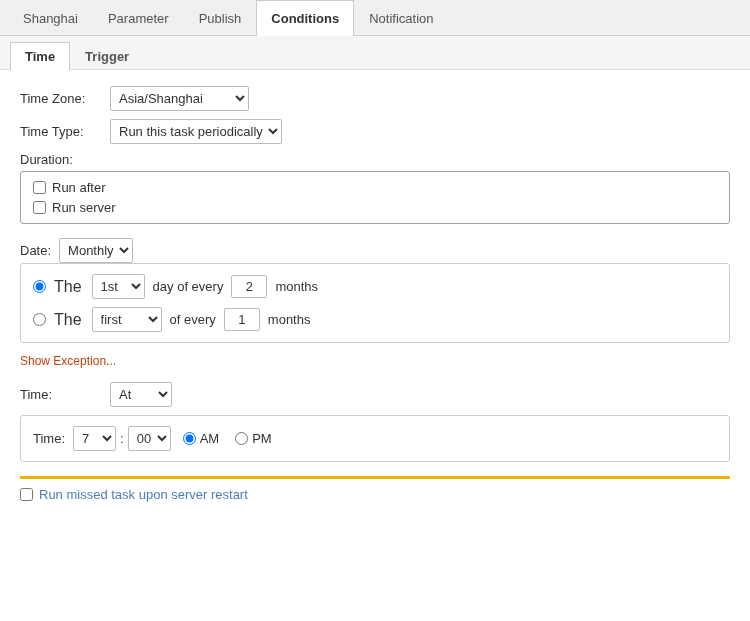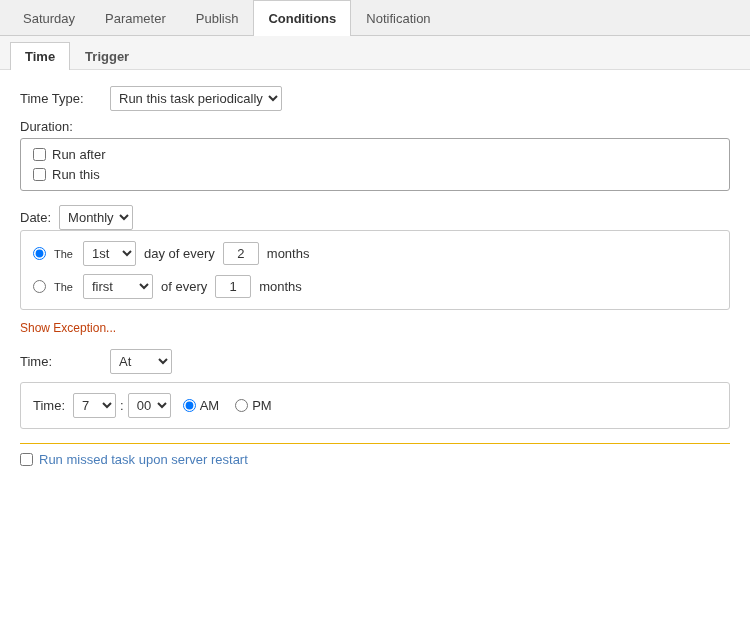--- a/index.html
+++ b/index.html
@@ -140,21 +140,21 @@
       display: flex;
       align-items: center;
       margin-bottom: 8px;
     }
     .schedule-row:last-child { margin-bottom: 0; }
     .schedule-row input[type="radio"] {
       margin-right: 8px;
     }
     .schedule-row label {
       margin-right: 6px;
-      font-size: 11px;
+      font-size: 16px;
     }
     .schedule-row input[type="text"], .schedule-row input[type="number"] {
       width: 40px;
       margin: 0 4px;
       text-align: center;
     }
     .schedule-row select {
       margin: 0 4px;
     }
     .months-text {
@@ -199,76 +199,84 @@
     .time-inner-row input[type="radio"] {
       margin-left: 10px;
       margin-right: 4px;
     }
 
     
     .bottom-row {
       display: flex;
       align-items: center;
       padding-top: 8px;
-      border-top: 1px solid #eab308;
+      border-top: 3px solid #eab308;
     }
     .bottom-row input[type="checkbox"] {
       margin-right: 6px;
     }
     .bottom-row label {
       font-size: 13px;
       color: #4a7eba;
       cursor: pointer;
     }
 
     .colon {
       margin: 0 2px;
       font-size: 13px;
     }
   </style>
 </head>
 <body>
 
 <div class="top-tabs">
-  <div class="top-tab">Saturday</div>
+  <div class="top-tab">Shanghai</div>
   <div class="top-tab">Parameter</div>
   <div class="top-tab">Publish</div>
   <div class="top-tab active">Conditions</div>
   <div class="top-tab">Notification</div>
 </div>
 
 <div class="sub-tabs">
   <div class="sub-tab active">Time</div>
   <div class="sub-tab">Trigger</div>
 </div>
 
 <div class="content">
 
   
+  <div class="form-row">
+    <span class="form-label">Time Zone:</span>
+    <select>
+      <option>Asia/Shanghai</option>
+      <option>UTC</option>
+      <option>America/New_York</option>
+    </select>
+  </div>
 
   
   <div class="form-row">
     <span class="form-label">Time Type:</span>
     <select>
       <option>Run this task periodically</option>
       <option>Run once</option>
     </select>
   </div>
 
   
   <div class="duration-section">
     <div class="duration-label">Duration:</div>
     <div class="duration-box">
       <div class="checkbox-row">
         <input type="checkbox" id="runAfter" style="">
         <label for="runAfter">Run after</label>
       </div>
       <div class="checkbox-row">
         <input type="checkbox" id="runUntil" style="">
-        <label for="runUntil">Run this</label>
+        <label for="runUntil">Run server</label>
       </div>
     </div>
   </div>
 
   
   <div class="date-section">
     <div class="date-row">
       <span class="date-label">Date:</span>
       <select>
         <option>Monthly</option>

